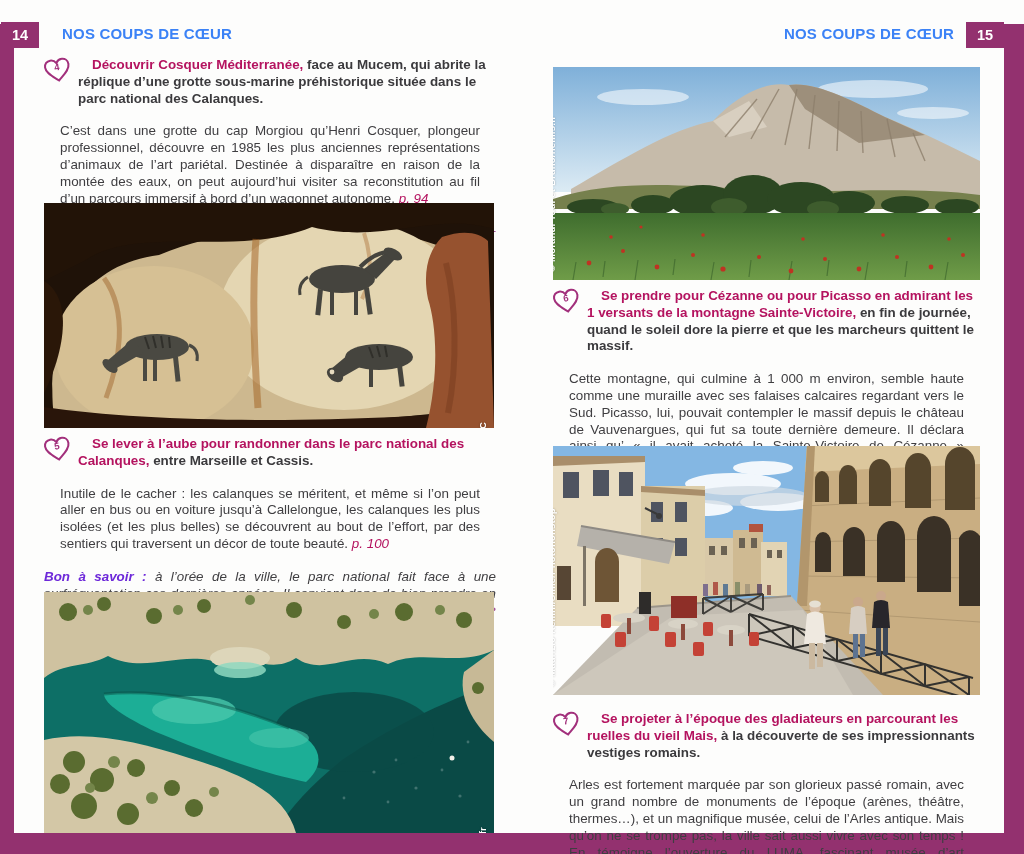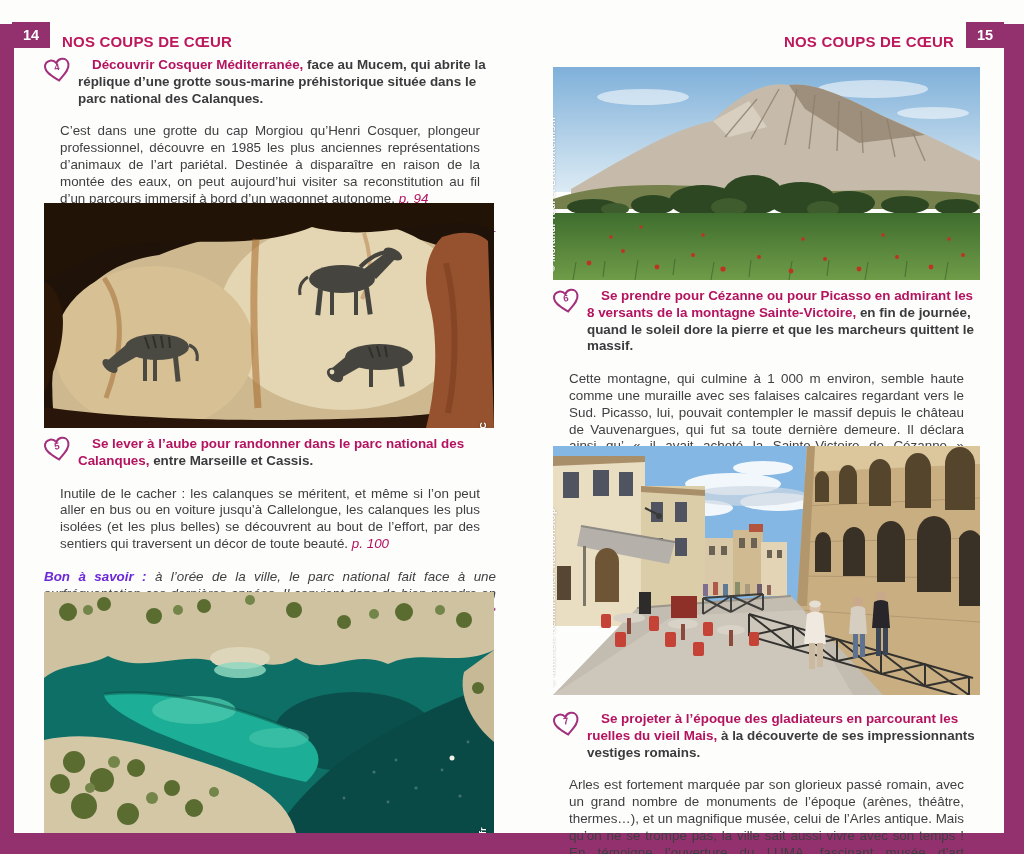--- a/index.html
+++ b/index.html
@@ -6,23 +6,23 @@
   .spread{position:relative;width:1024px;height:854px;background:#fdfdfc;overflow:hidden;
     font-family:"Liberation Sans", sans-serif;color:#3f3e41;}
   
   .bar{position:absolute;background:#93316f;}
   .bar-left{left:0;top:24px;width:14px;height:830px;}
   .bar-right{left:1004px;top:24px;width:20px;height:830px;}
   .bar-bottom{left:0;top:833px;width:1024px;height:21px;}
   
   .pagenum{position:absolute;top:22px;width:38px;height:26px;background:#93316f;color:#fff;
     font-weight:bold;font-size:14.5px;display:flex;align-items:center;justify-content:center;}
-  .pagenum.pn-left{left:12px;}
+  .pagenum.pn-left{left:1px;}
   .pagenum.pn-right{left:966px;}
-  .runhead{position:absolute;top:25px;font-weight:bold;font-size:15px;color:#be185d;letter-spacing:.2px;margin-top:8px;}
+  .runhead{position:absolute;top:25px;font-weight:bold;font-size:15px;color:#3b82f6;letter-spacing:.2px;}
   .runhead.rh-left{left:62px;}
   .runhead.rh-right{right:70px;}
   
   .item{position:absolute;font-size:13.4px;line-height:16.8px;}
   .item-head{position:relative;padding-left:34px;font-weight:bold;text-align:left;}
   .heart{position:absolute;left:0;top:1px;width:27px;height:25px;transform:rotate(-9deg);}
   .t-accent{color:#b4135f;margin-left:14px;}
   .t-dark{color:#3b3a3d;}
   .body-txt{text-align:justify;margin:16px;}
   .pageref{color:#b4135f;font-style:italic;}
@@ -297,21 +297,21 @@
     </svg>
     <div class="credit credit-bl">© Morandi Tuul et Bruno/hemis.fr</div>
   </div>
 
   <div class="item" style="left:553px;top:288px;width:427px;">
     <div class="item-head">
       <svg class="heart" viewBox="0 0 24 22">
         <path d="M12 20 C7 15.5 1.5 12 1.5 6.8 C1.5 3.4 4 1.3 6.8 1.3 C8.9 1.3 10.9 2.5 12 4.4 C13.1 2.5 15.1 1.3 17.2 1.3 C20 1.3 22.5 3.4 22.5 6.8 C22.5 12 17 15.5 12 20 Z" fill="#ffffff" stroke="#a2307c" stroke-width="1.8"></path>
         <text x="12" y="10.8" text-anchor="middle" font-size="8.5" font-weight="bold" fill="#a2307c">6</text>
       </svg>
-      <span class="t-accent">Se prendre pour Cézanne ou pour Picasso en admirant les 8 versants de la montagne Sainte-Victoire,</span><span class="t-dark"> en fin de journée, quand le soleil dore la pierre et que les marcheurs quittent le massif.</span>
+      <span class="t-accent">Se prendre pour Cézanne ou pour Picasso en admirant les 1 versants de la montagne Sainte-Victoire,</span><span class="t-dark"> en fin de journée, quand le soleil dore la pierre et que les marcheurs quittent le massif.</span>
     </div>
     <p class="body-txt"><span>Cette montagne, qui culmine à 1 000 m environ, semble haute comme une muraille avec ses falaises calcaires regardant vers le Sud. Picasso, lui, pouvait contempler le massif depuis le château de Vauvenargues, qui fut sa toute dernière demeure. Il déclara ainsi qu’ « il avait acheté la Sainte-Victoire de Cézanne » (l’original, pas les tableaux !). </span><span class="pageref">p. 179</span></p>
     <p class="tip"><span class="tip-label">Bon à savoir :</span><span> l’office de tourisme d’Aix propose une excursion d’une demi-journée à la découverte des paysages représentés par l’artiste.</span></p>
   </div>
 
   <div class="fig" style="left:553px;top:446px;width:427px;height:249px;">
     <svg width="427" height="249" viewBox="0 0 427 249">
       <rect width="427" height="160" fill="#84b7e3"></rect>
       <g fill="#ffffff" opacity="0.9">
         <ellipse cx="180" cy="38" rx="48" ry="11"></ellipse>

